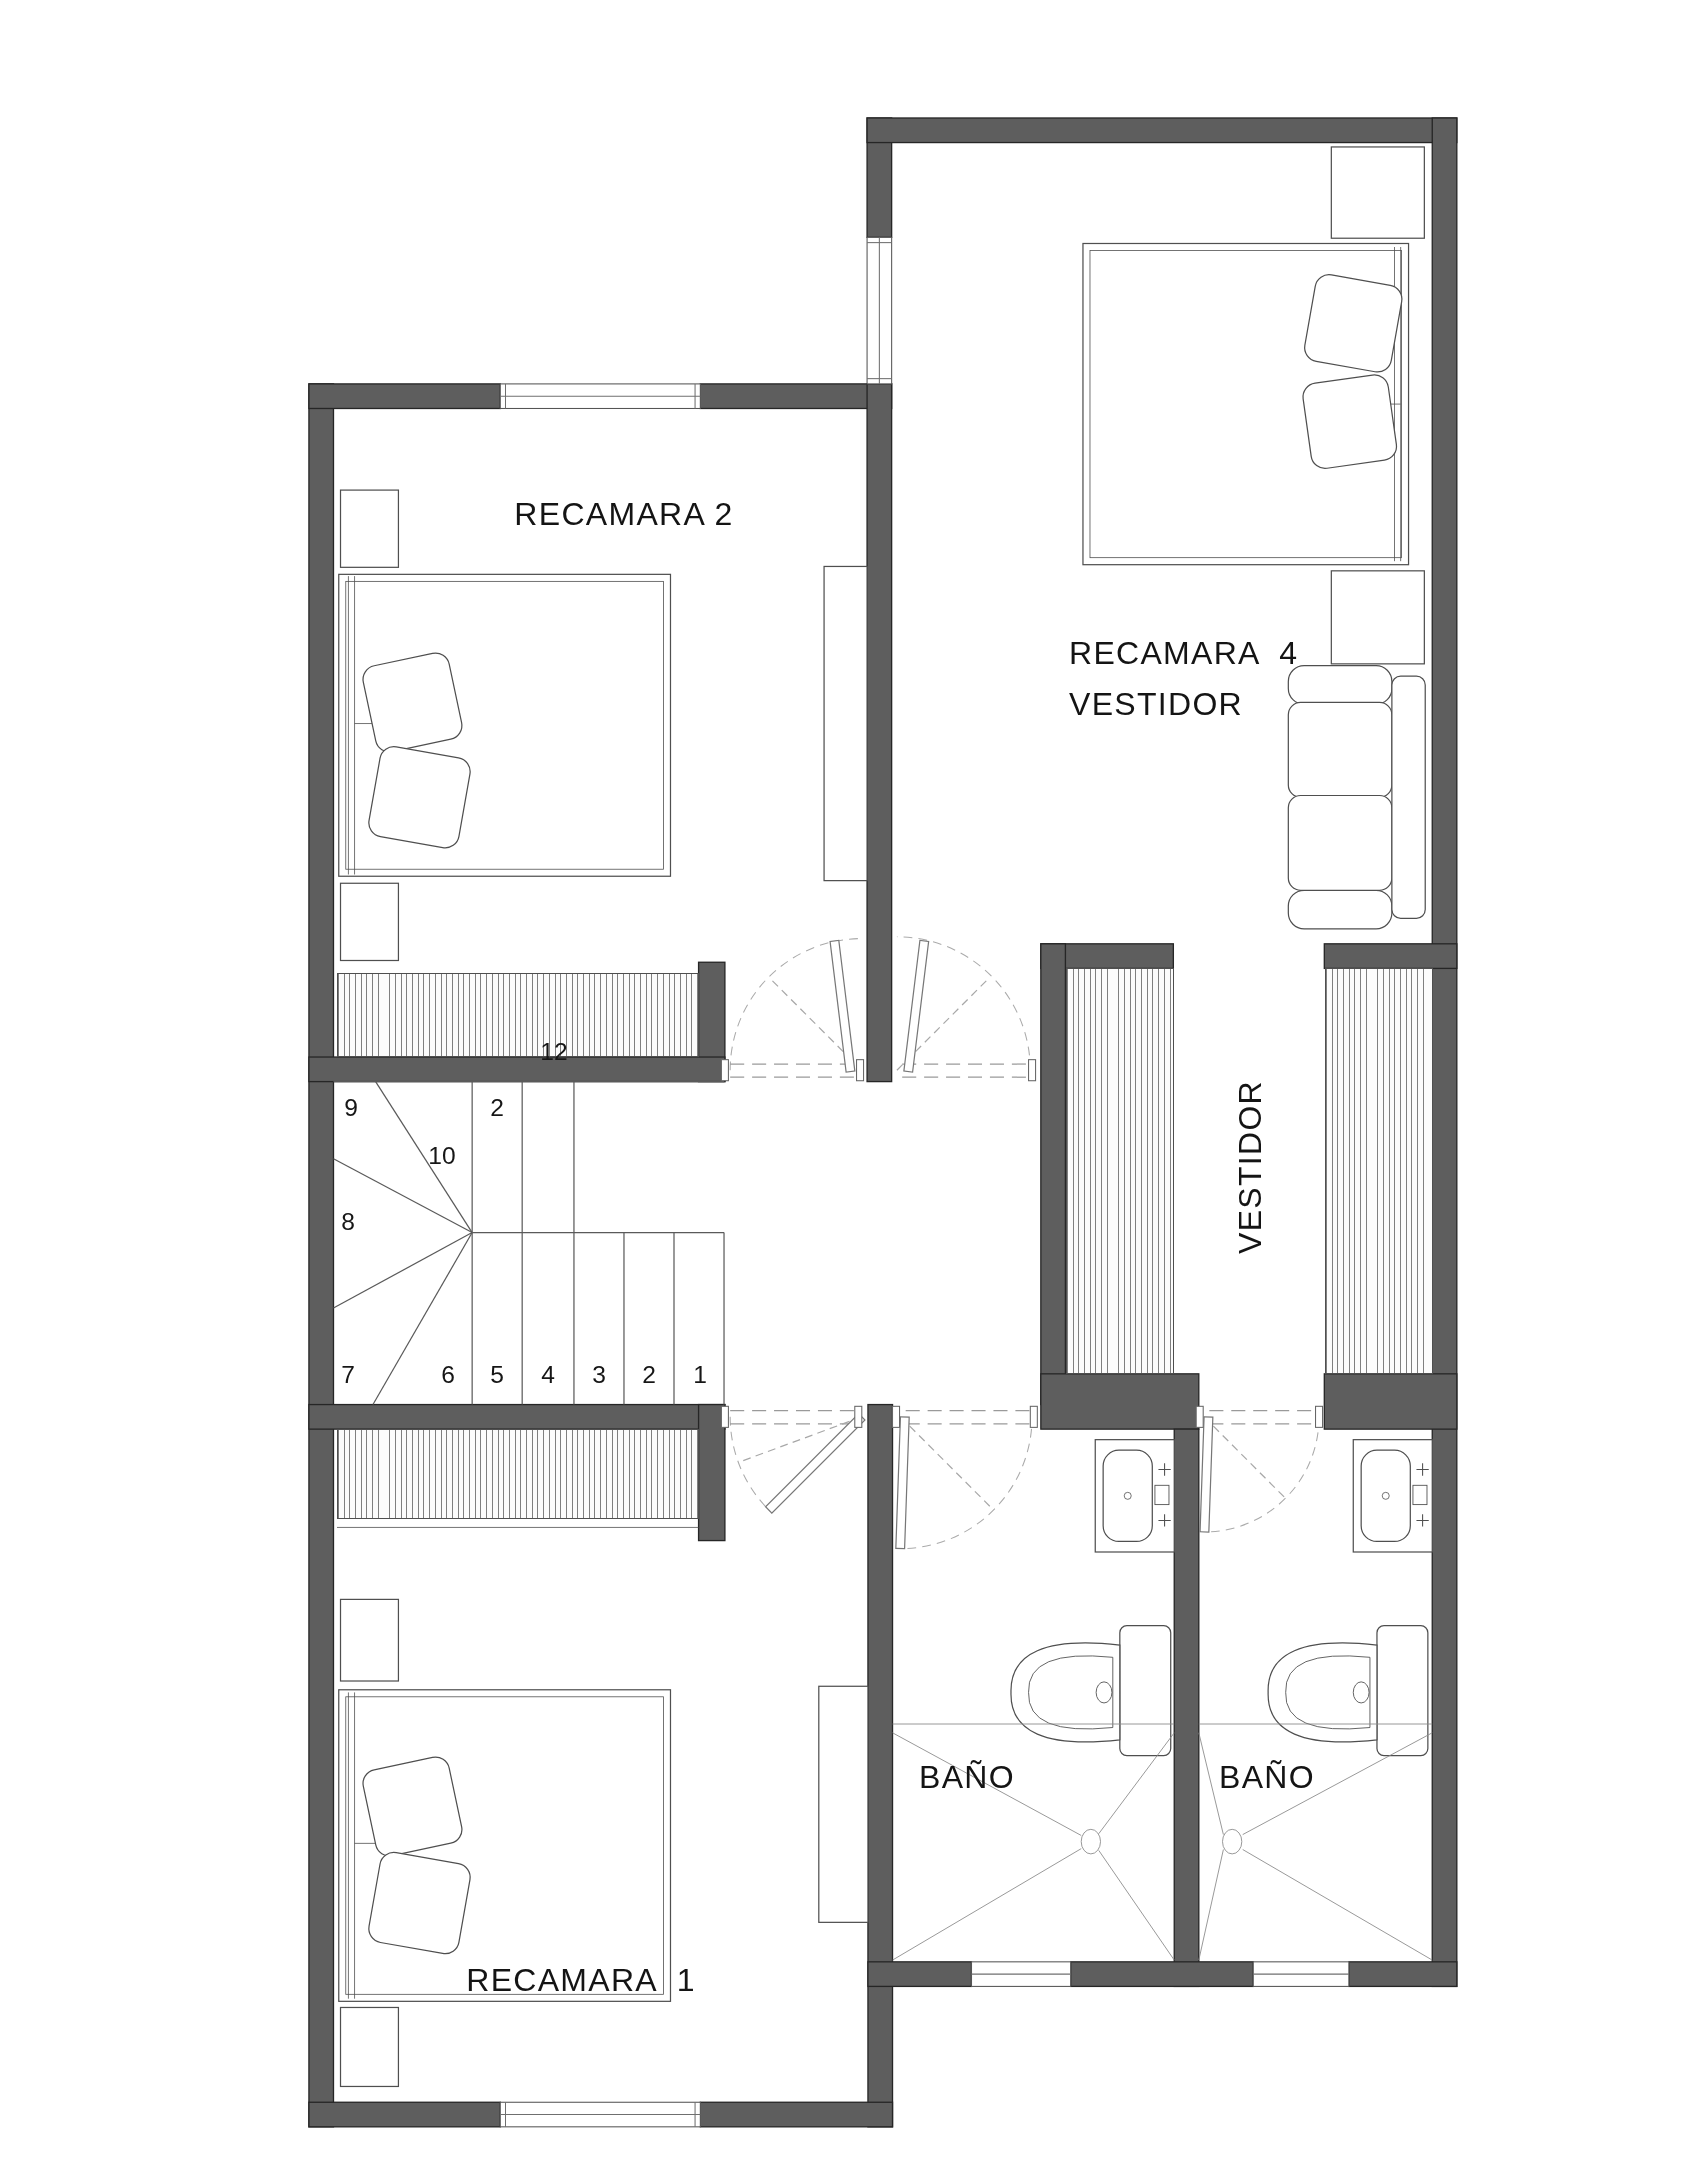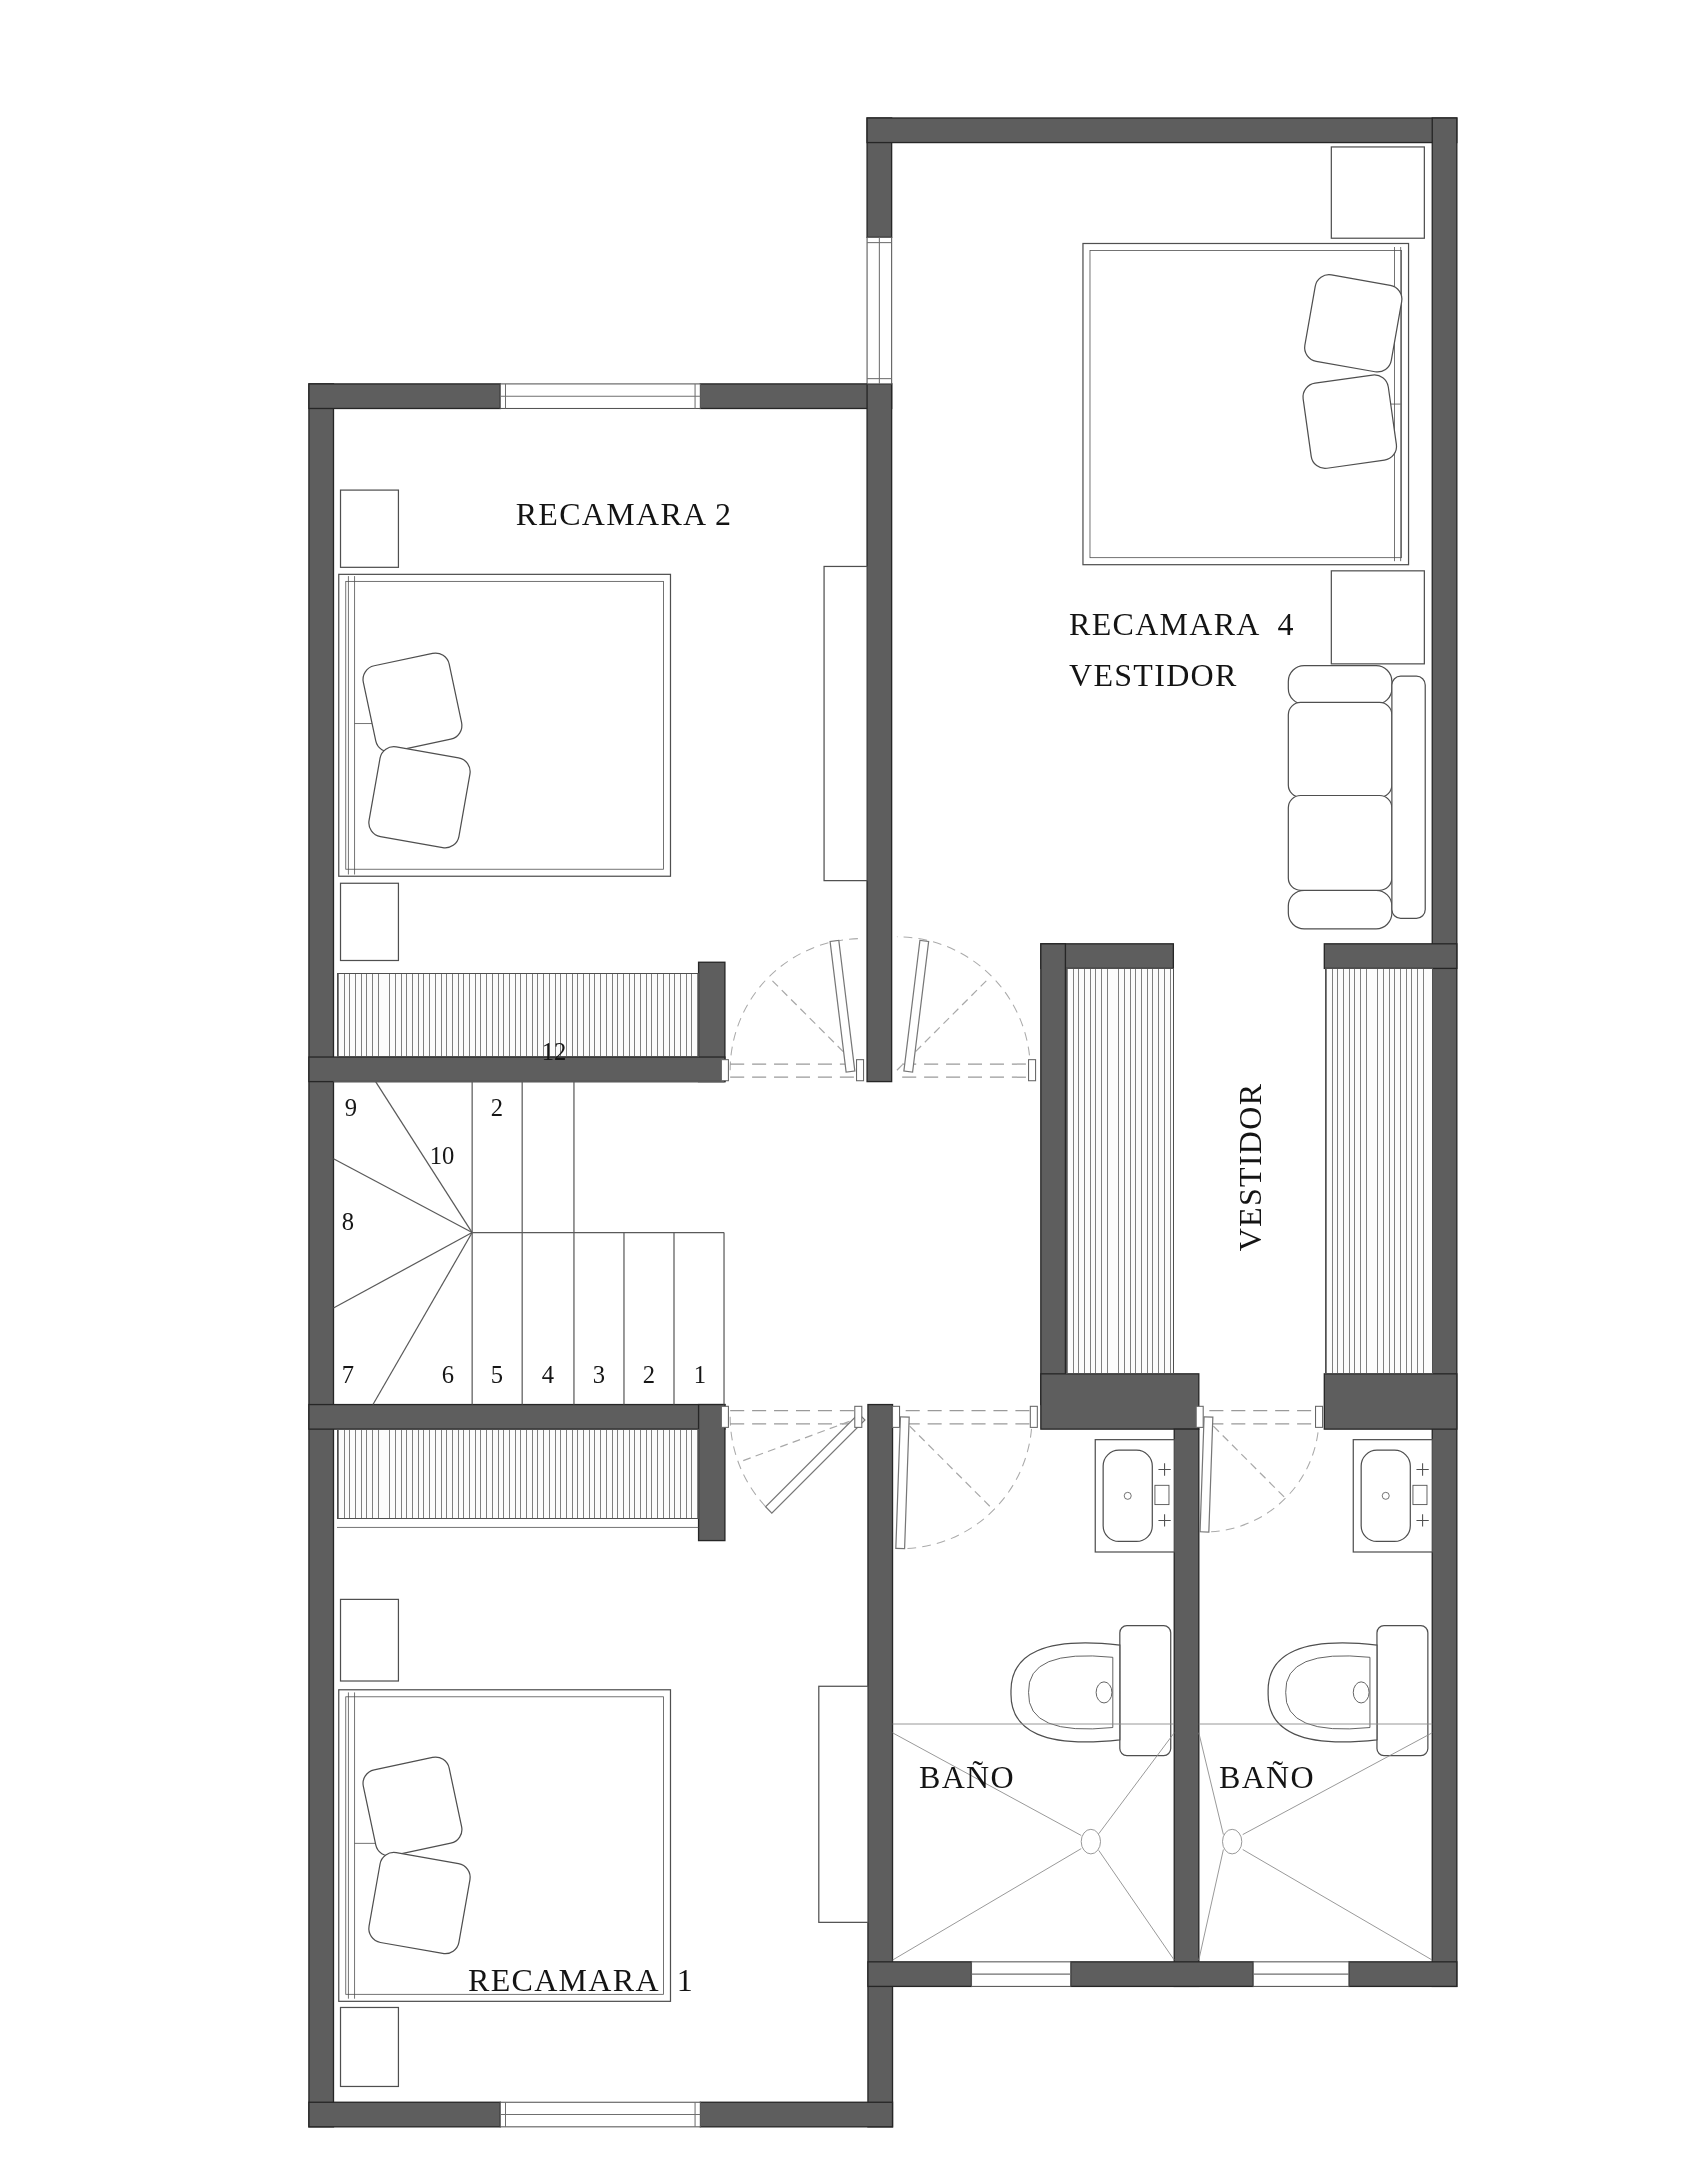--- a/index.html
+++ b/index.html
@@ -1,21 +1,21 @@
 <!DOCTYPE html>
 <html style="font-size:14px"><head>
 <meta charset="utf-8">
 <style>
   html,body{margin:0;padding:0;background:#fff;}
-  .plan{position:relative;width:1480px;height:2179px;background:#ffffff;font-family:Liberation Serif, serif;overflow:hidden;}
+  .plan{position:relative;width:1480px;height:2179px;background:#ffffff;font-family:Liberation Sans, sans-serif;overflow:hidden;}
   .plan-svg{position:absolute;left:0;top:0;z-index:1;}
   .closet{position:absolute;z-index:2;box-sizing:border-box;border:1.1px solid #4f4f4f;background-color:#fcfcfc;
           background-image:repeating-linear-gradient(90deg, rgba(45,45,45,.6) 0px, rgba(45,45,45,.6) 0.9px, transparent 0.9px, transparent 5.7px);}
   .room-label{position:absolute;z-index:3;color:#141414;font-size:32px;letter-spacing:1.3px;white-space:pre;transform:translate(-50%,-50%);}
-  .room-label.two-line{text-align:right;transform:translate(0,0);}
+  .room-label.two-line{text-align:right;transform:translate(0,0);margin-top:29px;}
   .vert{transform:translate(-50%,-50%) rotate(-90deg);}
   .stair-num{position:absolute;z-index:3;color:#161616;font-size:24.6px;transform:translate(-50%,-50%);}
 </style>
 </head>
 <body>
 
 <div class="plan">
 
 <svg class="plan-svg" width="1685" height="2179" viewBox="0 0 1920 2482">
 

